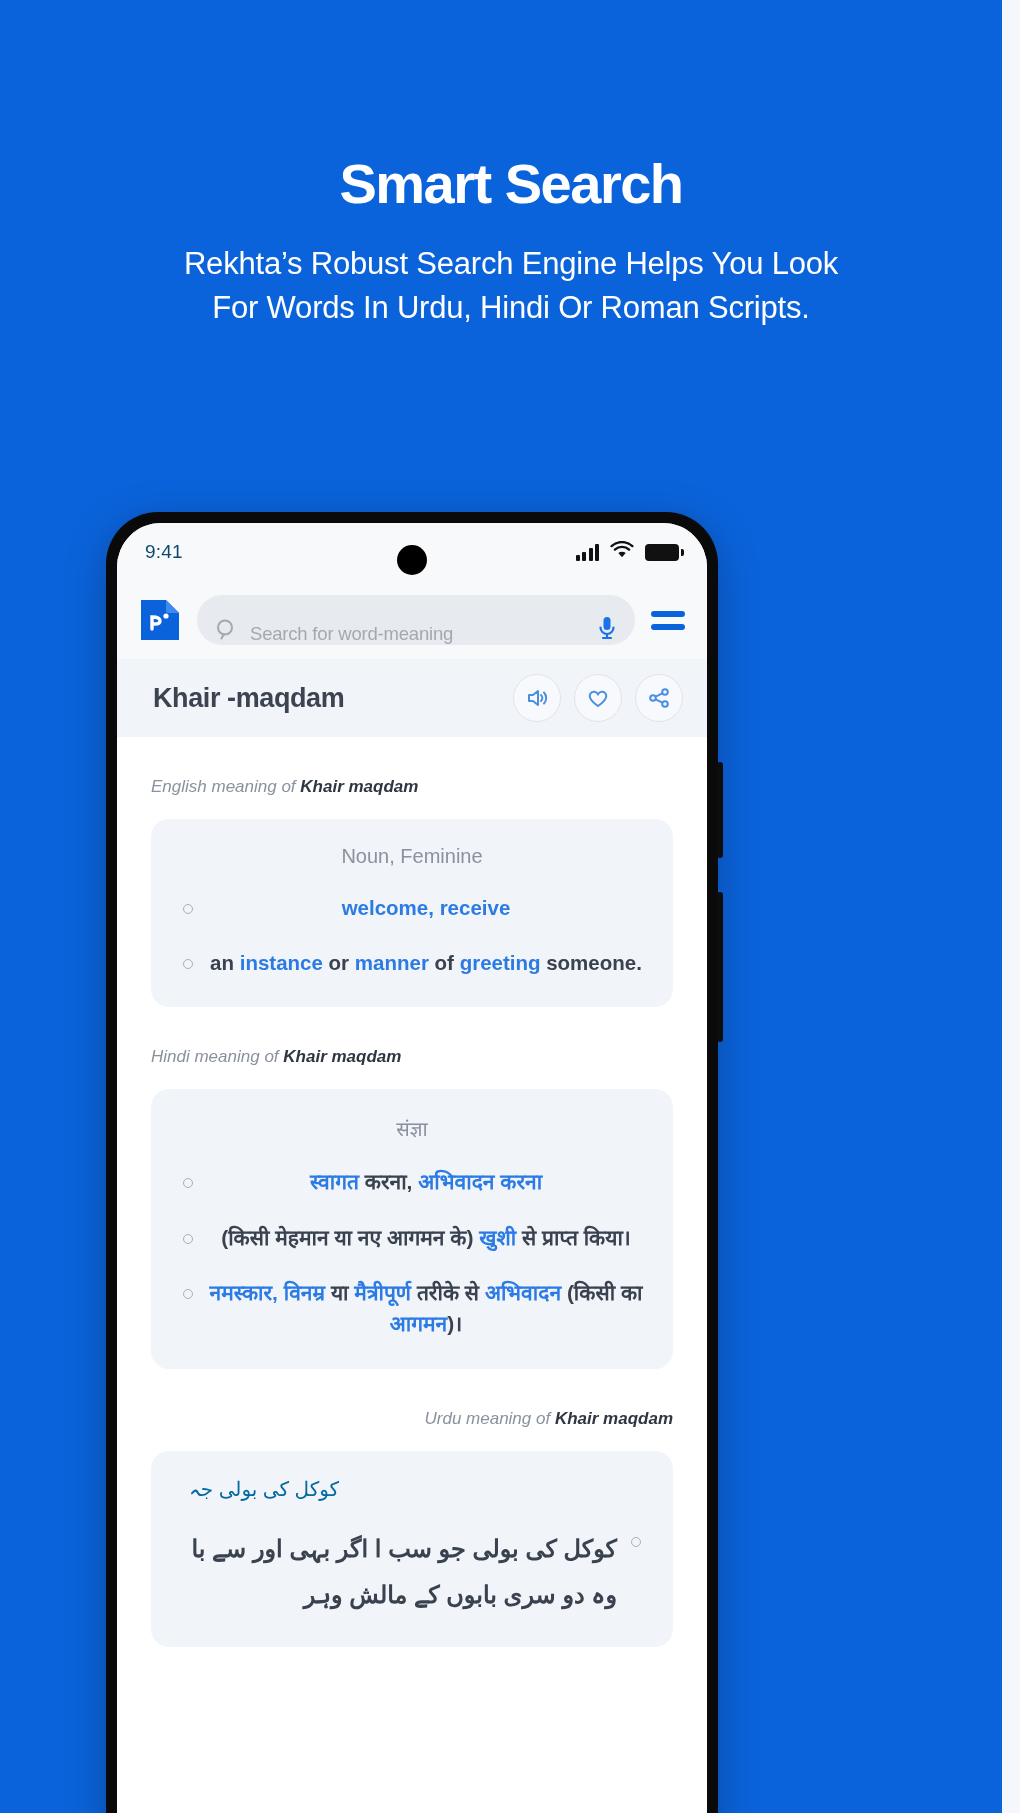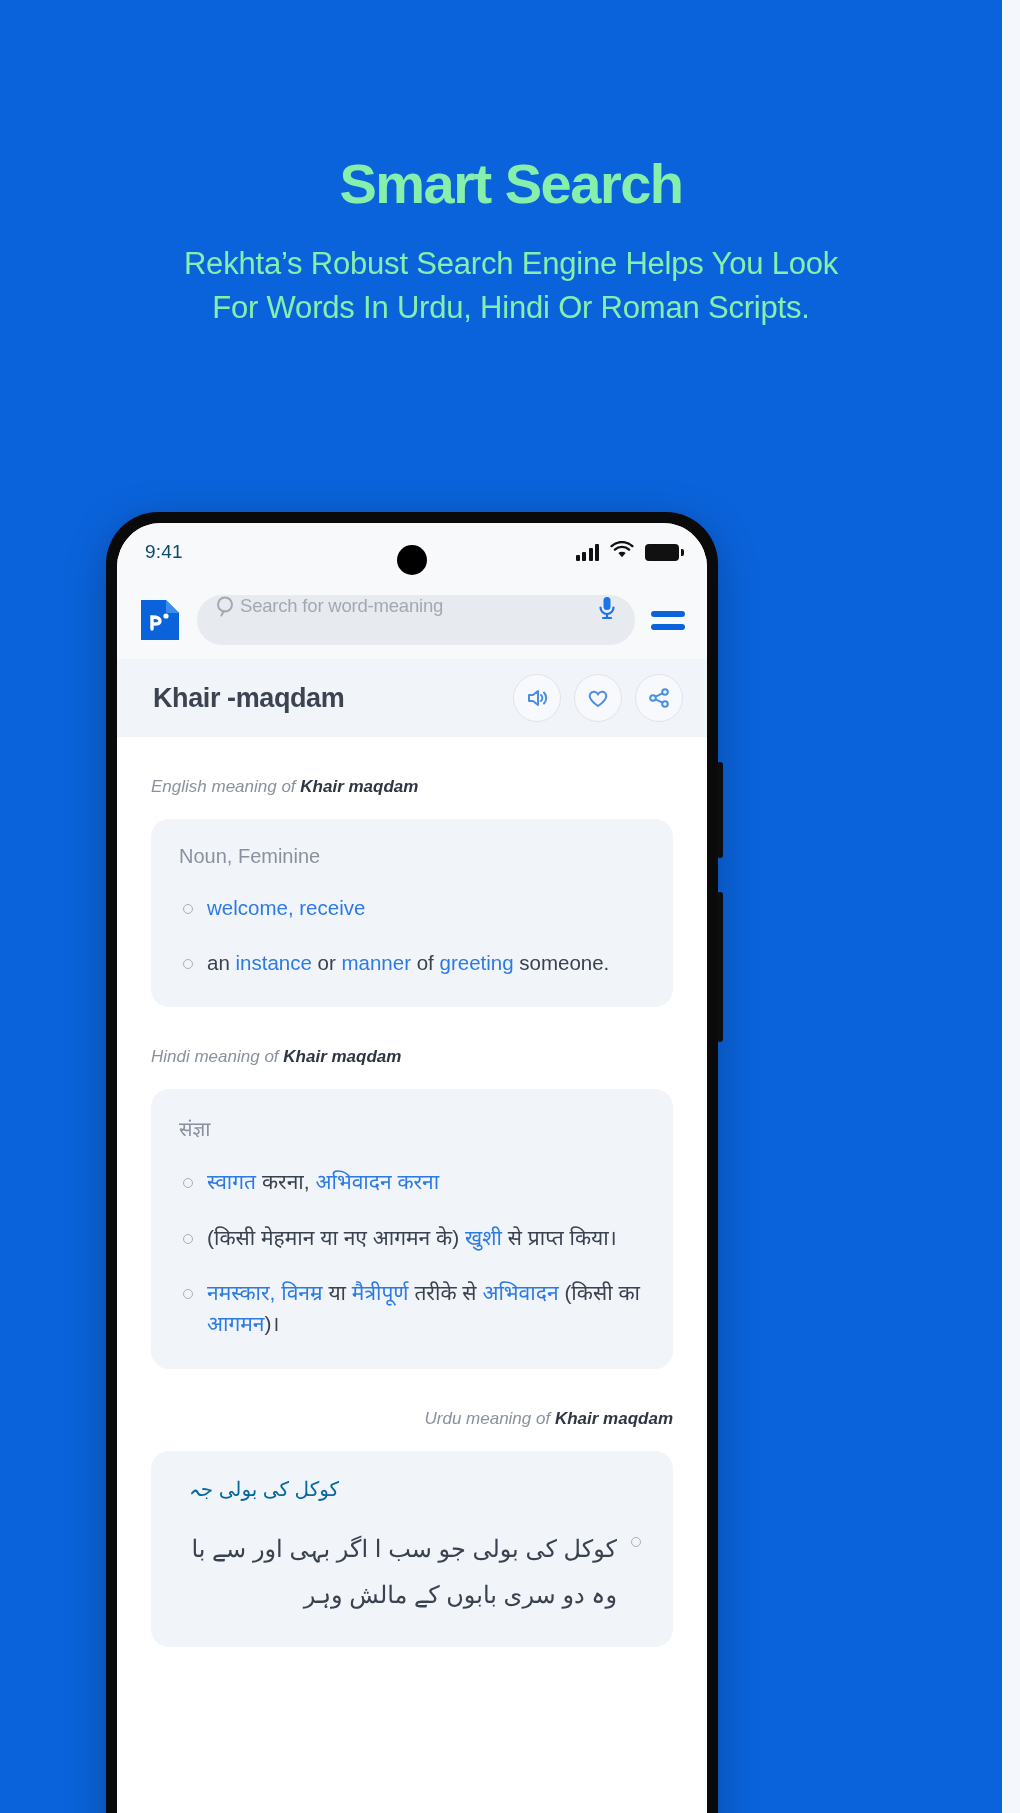--- a/index.html
+++ b/index.html
@@ -10,21 +10,21 @@
     overflow:hidden;
     position:relative;
   }
   
   .page-right-strip{
     position:absolute; top:0; right:0; width:18px; height:1813px;
     background:#F4F7FB;
   }
   .promo{
     position:absolute; top:0; left:0; width:1002px;
-    text-align:center; color:#86efac;padding-left:20px;
+    text-align:center; color:#ffffff;padding-left:20px;
   }
   .promo-title{
     margin-top:155px;
     font-size:56px;
     font-weight:bold;
     letter-spacing:-1.5px;
     line-height:1.05;
   }
   .promo-sub{
     margin-top:28px;
@@ -89,21 +89,21 @@
 
   
   .appbar{
     height:78px; background:#F8F9FB;
     display:flex; align-items:center; gap:16px;
     padding:0 22px 0 22px;
   }
   .logo{ width:42px; height:44px; flex:none; }
   .searchbox{
     flex:1; height:50px; background:#E7EAEE; border-radius:25px;
-    display:flex; align-items:flex-start; gap:2px; padding:0 18px;
+    display:flex; align-items:flex-end; gap:12px; padding:0 18px;
   }
   .search-ph{ flex:1; font-size:18.5px; color:#A3A9B3; letter-spacing:-0.2px; }
   .hamb{ width:34px; flex:none; display:flex; flex-direction:column; gap:7px; }
   .hamb span{ display:block; height:6px; border-radius:3px; background:#0B63DB; }
   .hamb span:nth-child(1){ width:34px; }
   .hamb span:nth-child(2){ width:34px; }
 
   
   .wordbar{
     height:78px; background:#F1F4F8;
@@ -129,26 +129,27 @@
   .sec-label{
     font-size:17px; font-style:italic; color:#8A919E;
     padding:0 34px; margin-top:40px;
   }
   .sec-label b{ color:#2f3642; font-weight:bold;}
   .sec-label.rtl{ text-align:right; }
   .card{
     margin:22px 34px 0 34px;
     background:#F1F4F8; border-radius:18px;
     padding:26px 28px 30px 28px;
+    text-align:center;
   }
   .pos{ font-size:20px; color:#8A919E; margin-bottom:16px;}
   .mlist{ list-style:none; }
   .mlist li{
     position:relative; padding-left:28px; margin-top:25px;
-    font-size:20.5px; line-height:1.45; color:#3a4250;
+    font-size:20.5px; line-height:1.45; color:#3a4250;font-weight:bold;
   }
   .mlist li:before{
     content:""; position:absolute; left:4px; top:11px;
     width:8px;height:8px;border-radius:50%;
     border:1.5px solid #A9B1BD;
   }
   .lk{ color:#2C7BE5; }
   .hi li{ font-size:21px; }
   .urdu-card{ direction:rtl; text-align:right; }
   .urdu-head{

